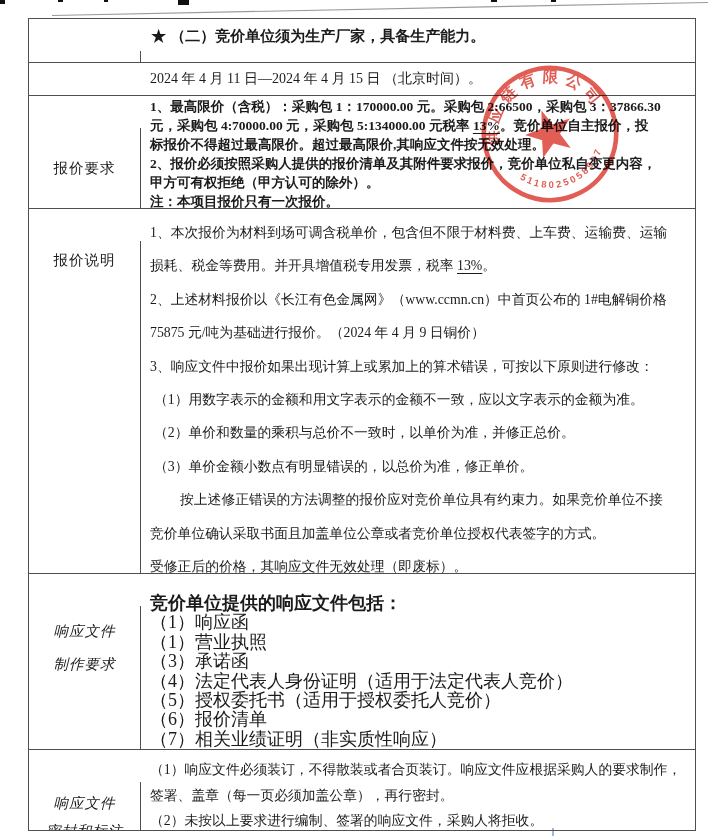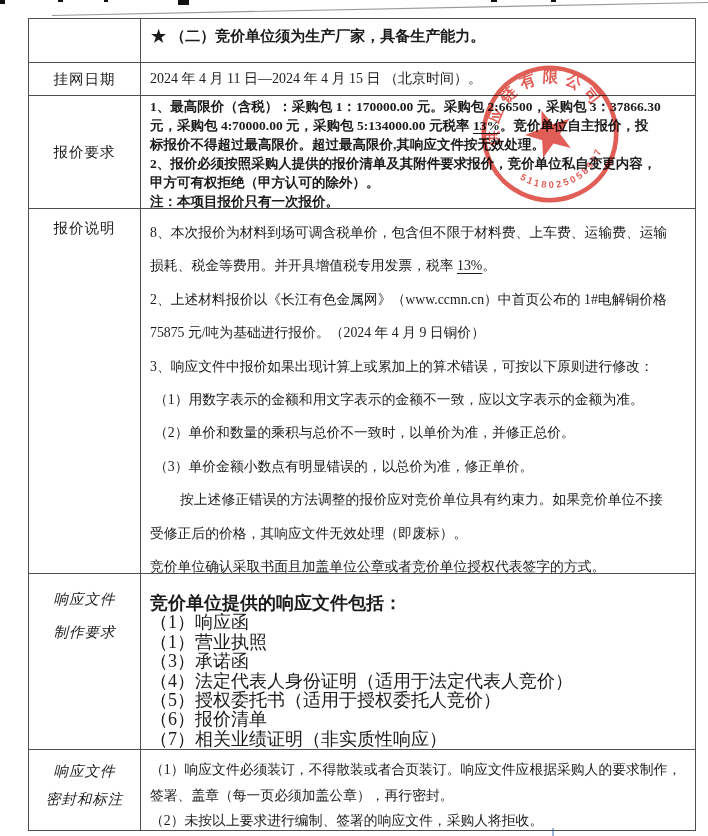--- a/index.html
+++ b/index.html
@@ -9,21 +9,21 @@
   }
   .page{position:absolute;inset:0;}
   
   .doc-table{
     position:absolute;left:28px;top:18px;width:666px;height:811px;
     display:grid;grid-template-columns:112px 1fr;
     grid-template-rows:44px 33px 113px 365px 176px auto;
     border:1px solid #4f4f4f;background:transparent;
   }
   .cell{border-bottom:1px solid #4f4f4f;box-sizing:border-box;overflow:hidden;}
-  .lblcell{border-right:1px solid #4f4f4f;}
+  .lblcell{border-right:1px solid #4f4f4f;margin-top:32px;}
   .norow-b{border-bottom:none;}
   .lbl{display:flex;align-items:center;justify-content:center;font-size:14.5px;letter-spacing:1px;}
   .lbl.top{align-items:flex-start;padding-top:10px;}
   .lbl.two{flex-direction:column;justify-content:flex-start;font-style:italic;}
   .lbl.two.mk{padding-top:16px;gap:14px;}
   .lbl.two.sl{padding-top:12px;gap:9px;}
   .note-cell{display:flex;align-items:center;padding:0 0 8px 10px;font-weight:bold;font-size:15px;}
   .note-cell .star{font-size:17px;margin-right:4px;}
   .date-cell{display:flex;align-items:center;padding-left:9px;font-size:14px;}
   .txt{padding:2px 6px 0 9px;font-size:13.5px;}
@@ -78,31 +78,31 @@
       <div class="ln">1、最高限价（含税）：采购包 1：170000.00 元。采购包 2:66500，采购包 3：37866.30</div>
       <div class="ln"><span>元，采购包 4:70000.00 元，采购包 5:134000.00 元税率 </span><span class="u">13%</span><span>。竞价单位自主报价，投</span></div>
       <div class="ln">标报价不得超过最高限价。超过最高限价,其响应文件按无效处理。</div>
       <div class="ln">2、报价必须按照采购人提供的报价清单及其附件要求报价，竞价单位私自变更内容，</div>
       <div class="ln">甲方可有权拒绝（甲方认可的除外）。</div>
       <div class="ln bold">注：本项目报价只有一次报价。</div>
     </div>
 
     <div class="cell lblcell lbl top">报价说明</div>
     <div class="cell txt4">
-      <div class="ln">8、本次报价为材料到场可调含税单价，包含但不限于材料费、上车费、运输费、运输</div>
+      <div class="ln">1、本次报价为材料到场可调含税单价，包含但不限于材料费、上车费、运输费、运输</div>
       <div class="ln"><span>损耗、税金等费用。并开具增值税专用发票，税率 </span><span class="u">13%</span><span>。</span></div>
       <div class="ln">2、上述材料报价以《长江有色金属网》（www.ccmn.cn）中首页公布的 1#电解铜价格</div>
       <div class="ln">75875 元/吨为基础进行报价。（2024 年 4 月 9 日铜价）</div>
       <div class="ln">3、响应文件中报价如果出现计算上或累加上的算术错误，可按以下原则进行修改：</div>
       <div class="ln ind1">（1）用数字表示的金额和用文字表示的金额不一致，应以文字表示的金额为准。</div>
       <div class="ln ind1">（2）单价和数量的乘积与总价不一致时，以单价为准，并修正总价。</div>
       <div class="ln ind1">（3）单价金额小数点有明显错误的，以总价为准，修正单价。</div>
       <div class="ln ind2">按上述修正错误的方法调整的报价应对竞价单位具有约束力。如果竞价单位不接</div>
+      <div class="ln">竞价单位确认采取书面且加盖单位公章或者竞价单位授权代表签字的方式。</div>
       <div class="ln">受修正后的价格，其响应文件无效处理（即废标）。</div>
-      <div class="ln">竞价单位确认采取书面且加盖单位公章或者竞价单位授权代表签字的方式。</div>
     </div>
 
     <div class="cell lblcell lbl two mk">
       <span>响应文件</span>
       <span>制作要求</span>
     </div>
     <div class="cell txt5">
       <div class="ln bold">竞价单位提供的响应文件包括：</div>
       <div class="ln">（1）响应函</div>
       <div class="ln">（1）营业执照</div>

